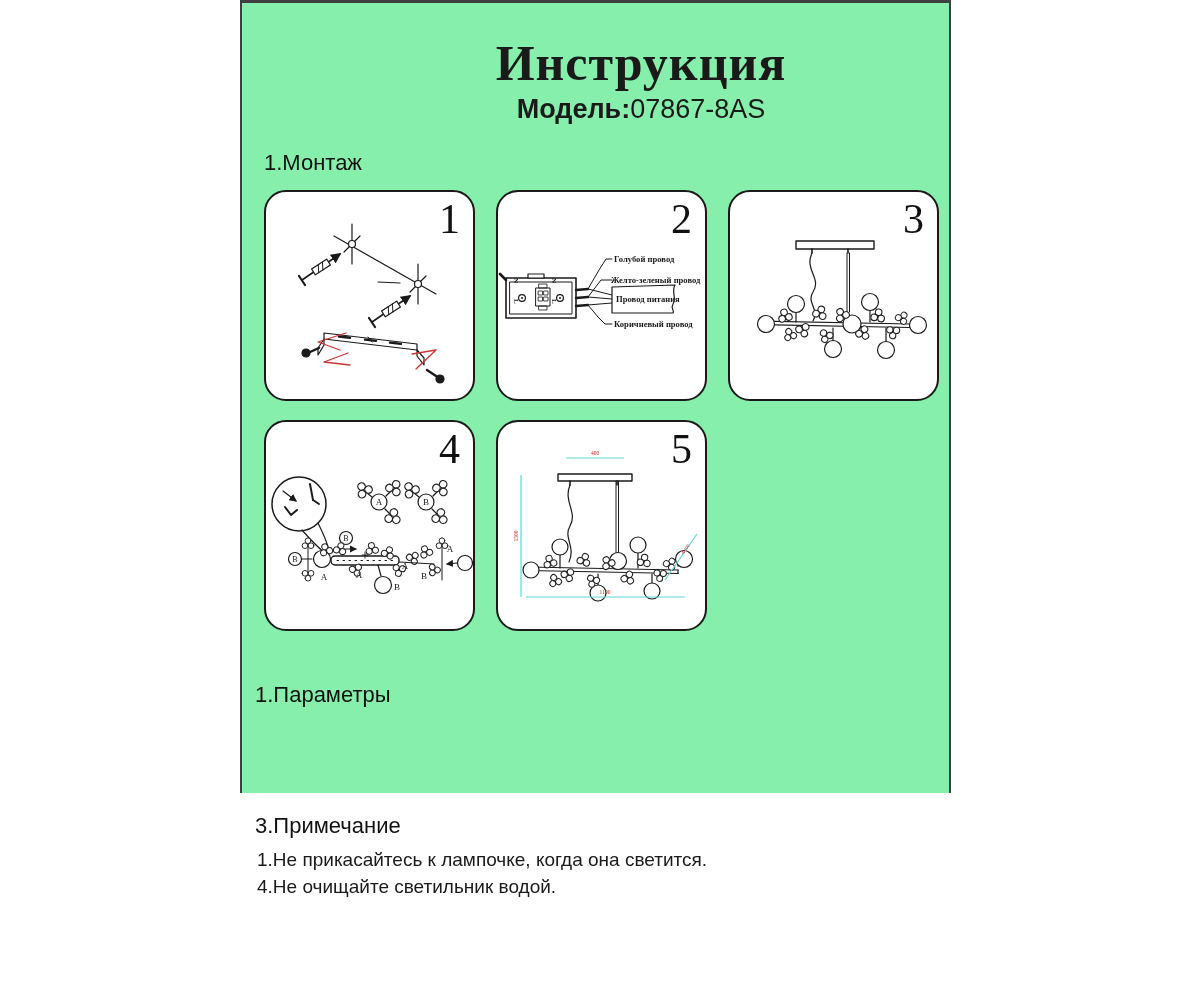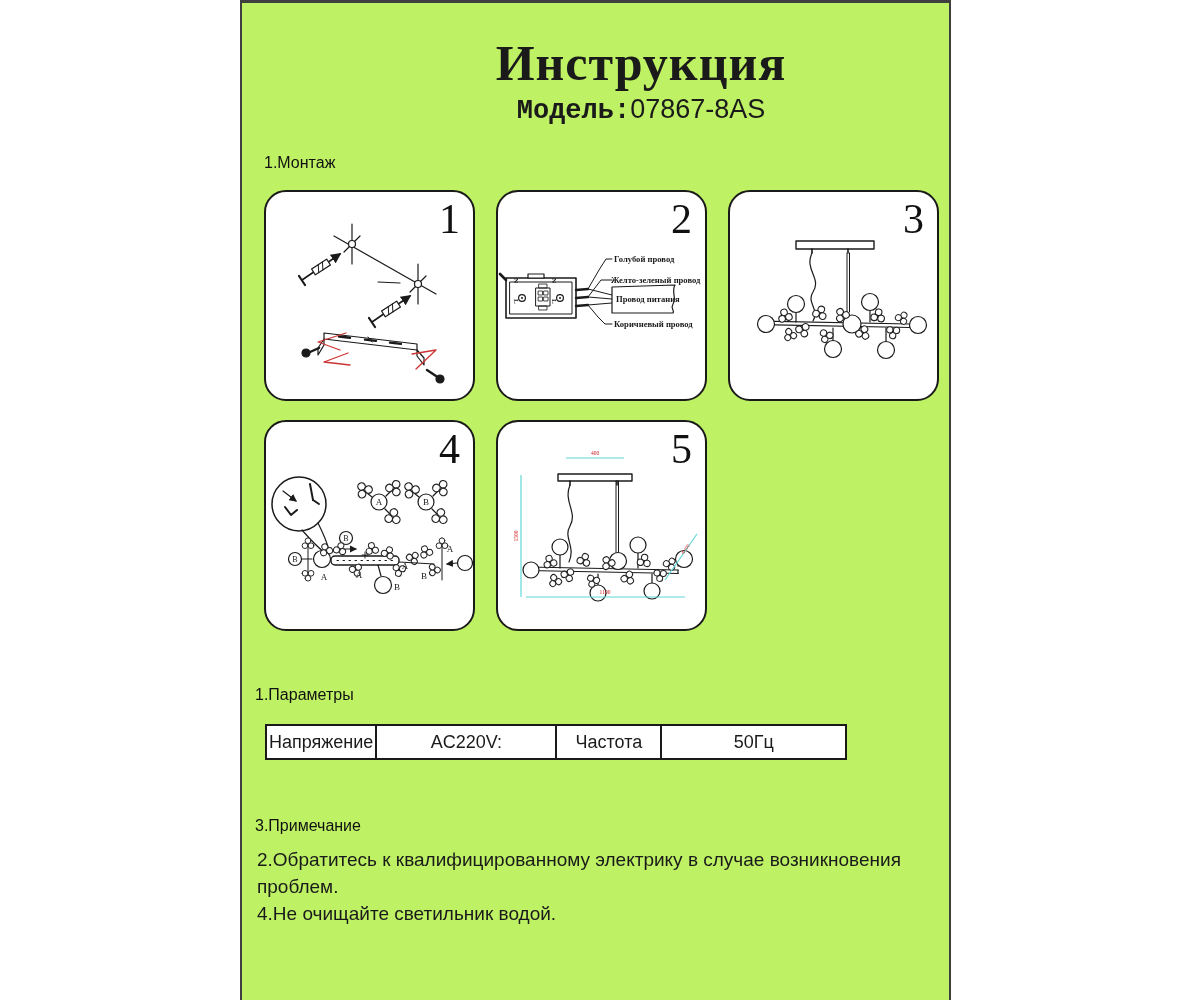--- a/index.html
+++ b/index.html
@@ -1,24 +1,24 @@
 <!DOCTYPE html>
 <html><head>
 <meta charset="utf-8">
 <style>
   html,body{margin:0;padding:0;background:#ffffff;width:1200px;height:1000px;overflow:hidden;
     font-family:"Liberation Sans","DejaVu Sans",sans-serif;color:#1a1a1a;}
-  .page{position:absolute;left:240px;top:0;width:711px;height:1000px;background:#bef264;
+  .page{position:absolute;left:240px;top:0;width:711px;height:793px;background:#86efac;
     border-left:2px solid #3f3f3f;border-right:2px solid #3f3f3f;border-top:3px solid #3f3f3f;box-sizing:border-box;}
   .titleblock{position:absolute;left:84px;top:32px;width:630px;text-align:center;}
   .doc-title{font-family:"Liberation Serif","DejaVu Serif",serif;font-weight:700;font-size:50px;line-height:56px;letter-spacing:1px;}
   .doc-model{font-size:27px;line-height:30px;margin-top:3px;}
-  .doc-model .mlabel{font-family:Liberation Mono, monospace;font-weight:700;margin-top:44px;}
+  .doc-model .mlabel{font-family:Liberation Sans, sans-serif;font-weight:700;margin-top:44px;}
   .doc-model .mvalue{font-family:"Liberation Sans","DejaVu Sans",sans-serif;font-weight:400;margin-top:20px;}
-  .sec-heading{position:absolute;font-size:16px;line-height:24px;color:#111;}
+  .sec-heading{position:absolute;font-size:22px;line-height:24px;color:#111;}
   .h-montage{left:22px;top:148px;}
   .h-params{left:13px;top:680px;}
   .h-notes{left:13px;top:811px;}
   .dbox{position:absolute;width:211px;height:211px;border:2px solid #1a1a1a;border-radius:22px;box-sizing:border-box;background:#fff;}
   .dbox .stepnum{position:absolute;top:2px;right:13px;font-family:"Liberation Serif","DejaVu Serif",serif;font-size:42px;line-height:50px;color:#111;}
   .dbox svg{position:absolute;left:0;top:0;width:207px;height:207px;}
   .b1{left:22px;top:187px;} .b2{left:254px;top:187px;} .b3{left:486px;top:187px;}
   .b4{left:22px;top:417px;} .b5{left:254px;top:417px;}
   table.ptable{position:absolute;left:23px;top:721px;border-collapse:collapse;table-layout:fixed;background:#fff;}
   table.ptable td{border:2px solid #1a1a1a;text-align:center;vertical-align:middle;font-size:18px;height:32px;padding:0 2px;}
@@ -355,30 +355,24 @@
   <div class="sec-heading h-params">1.Параметры</div>
 
   <table class="ptable">
     <colgroup>
         <col style="width:109px">
         <col style="width:180px">
         <col style="width:105px">
         <col style="width:185px">
       </colgroup>
     <tbody>
-      <tr>
-        <td>Напряжение</td>
-        <td>AC220V:</td>
-        <td>Частота</td>
-        <td>50Гц</td>
-      </tr>
     </tbody>
   </table>
 
   <div class="sec-heading h-notes">3.Примечание</div>
 
   <div class="notes">
-    <div class="note-item">2.Обратитесь к квалифицированному электрику в случае возникновения проблем.</div>
+    <div class="note-item">1.Не прикасайтесь к лампочке, когда она светится.</div>
     <div class="note-item">4.Не очищайте светильник водой.</div>
 
   </div>
 
 </div>
 
 </body></html>

